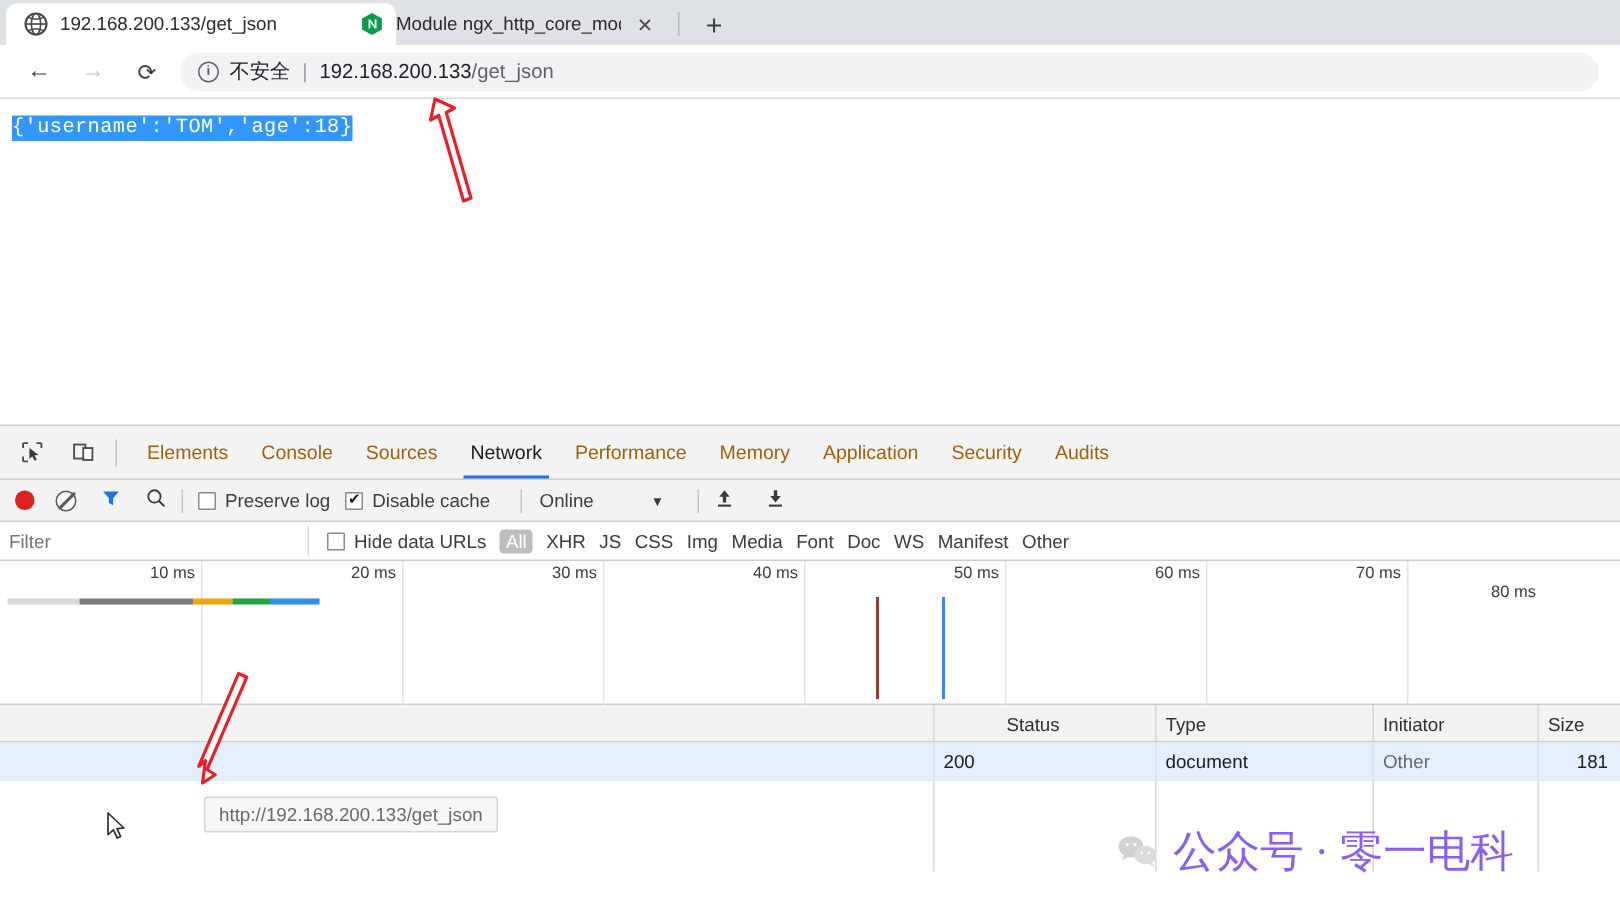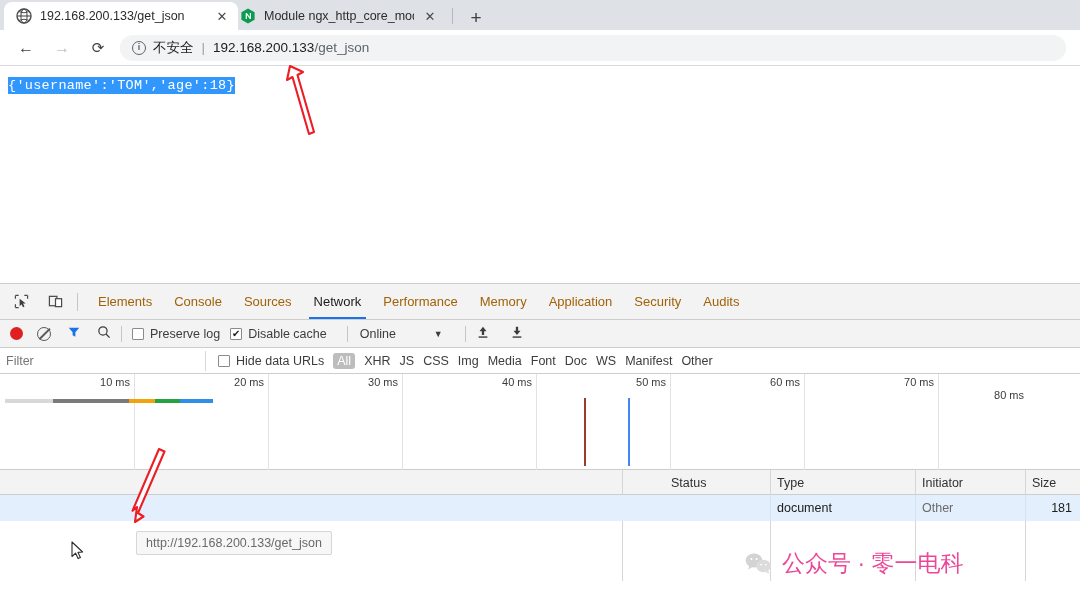--- a/index.html
+++ b/index.html
@@ -231,33 +231,33 @@
     position: absolute; left: 71px; top: 541px; width: 13px; height: 19px;
     z-index: 31;
   }
 
   .watermark {
     position: absolute; left: 745px; top: 548px;
     display: flex; align-items: center; gap: 9px;
     z-index: 25; pointer-events: none;
   }
   .wm-text {
-    font-size: 23px; color: #ec4899;
-    font-family: Liberation Sans, sans-serif; white-space: nowrap;
+    font-size: 29px; color: #8b5cf6;
+    font-family: Liberation Serif, serif; white-space: nowrap;
   }
   .arrow { position: absolute; z-index: 40; }
 </style>
 </head>
 <body>
 
 <div id="root">
 
   <div class="tabstrip">
 
-    <div class="tab active" style="left:4px; width:234px;">
+    <div class="tab active" style="left:4px; width:260px;">
       <svg class="tab-favicon" viewBox="0 0 16 16">
         <circle cx="8" cy="8" r="7" fill="none" stroke="#4a4a4a" stroke-width="1.4"></circle>
         <ellipse cx="8" cy="8" rx="3.1" ry="7" fill="none" stroke="#4a4a4a" stroke-width="1.1"></ellipse>
         <line x1="1.2" y1="8" x2="14.8" y2="8" stroke="#4a4a4a" stroke-width="1.1"></line>
         <path d="M3 3.6 Q8 6 13 3.6" fill="none" stroke="#4a4a4a" stroke-width="1"></path>
         <path d="M3 12.4 Q8 10 13 12.4" fill="none" stroke="#4a4a4a" stroke-width="1"></path>
       </svg>
       <span class="tab-title" style="flex:1;">192.168.200.133/get_json</span>
       <span class="tab-close">✕</span>
     </div>
@@ -403,20 +403,21 @@
     </div>
 
     <div class="dt-thead">
       <div class="th" style="left:622px; width:148px;padding-left:48px;">Status</div>
       <div class="th" style="left:770px; width:145px;">Type</div>
       <div class="th" style="left:915px; width:110px;">Initiator</div>
       <div class="th" style="left:1025px;width:55px;">Size</div>
     </div>
 
     <div class="dt-row">
+      <div class="td" style="left:622px; width:148px;">200</div>
       <div class="td" style="left:770px; width:145px;">document</div>
       <div class="td muted" style="left:915px; width:110px;">Other</div>
       <div class="td right" style="left:1025px;width:55px;">181</div>
     </div>
 
     <div class="dt-body">
       <div class="bodyline" style="left:622px;"></div>
       <div class="bodyline" style="left:770px;"></div>
       <div class="bodyline" style="left:915px;"></div>
       <div class="bodyline" style="left:1025px;"></div>

